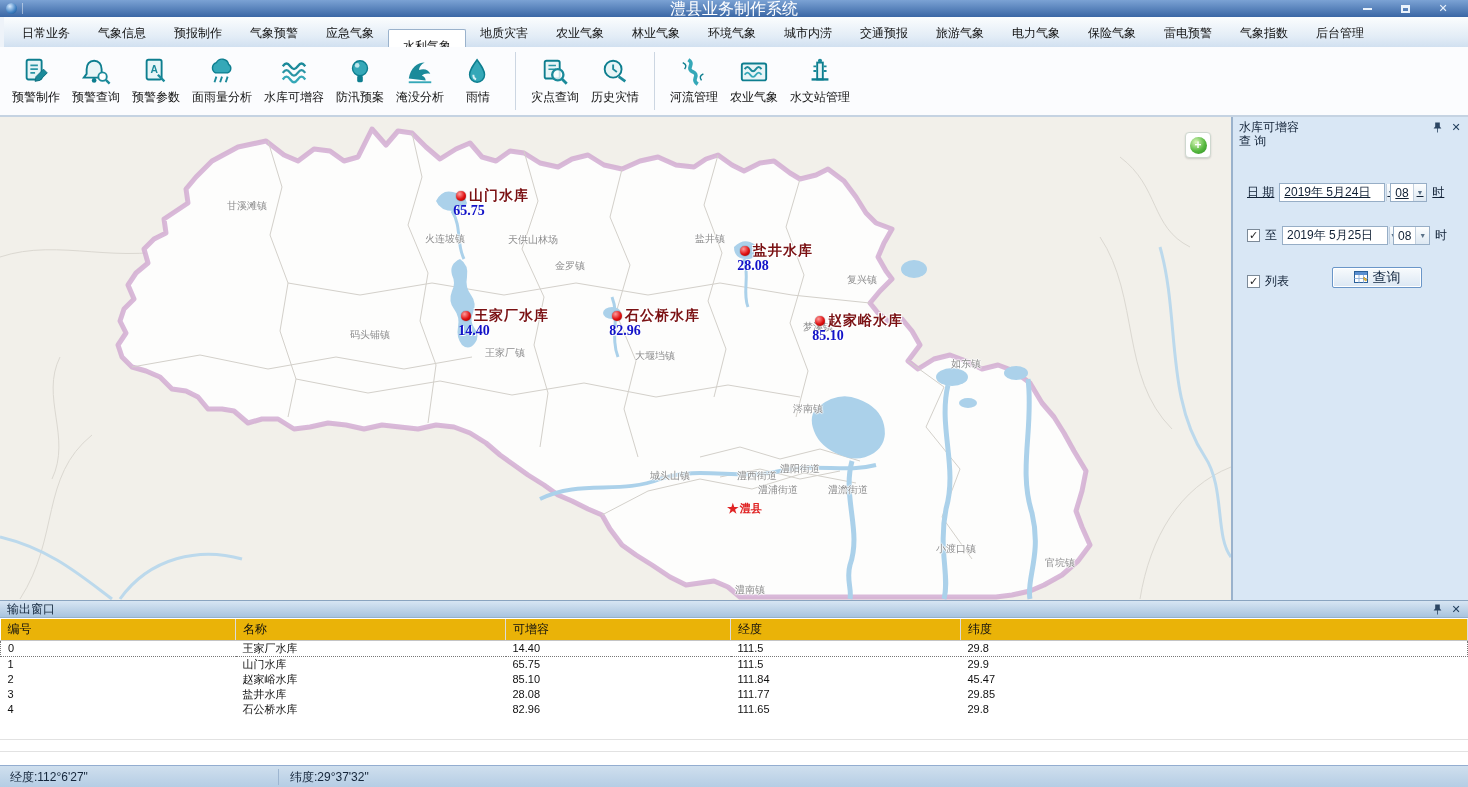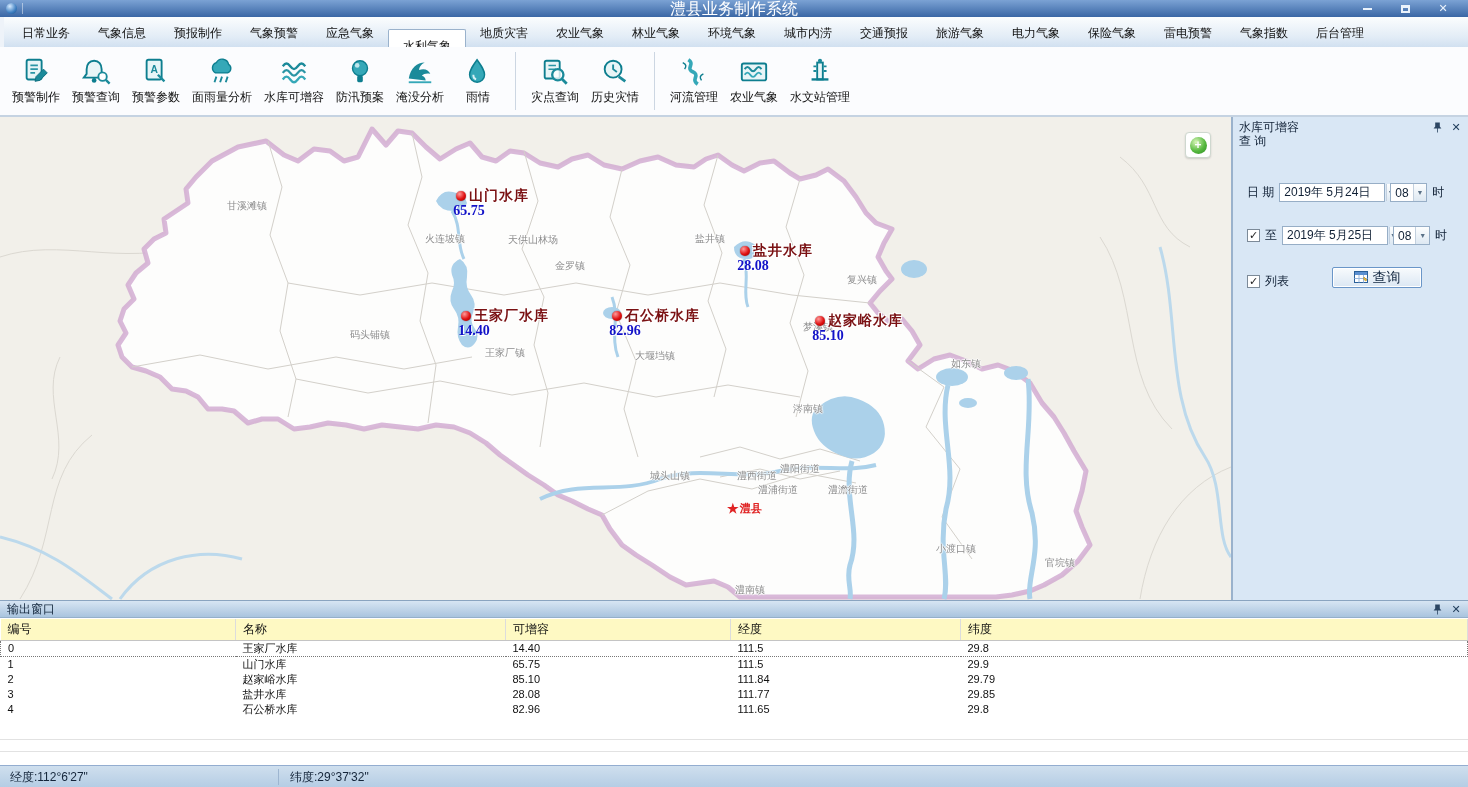--- a/index.html
+++ b/index.html
@@ -65,21 +65,21 @@
   .splitter{ position:absolute; left:1231px; top:0; width:2px; height:483px; background:#9ab2cc; }
 
   
   .side-panel{ position:absolute; left:1233px; top:0; right:0; height:483px; background:#d9e7f5;
     font-size:12px; color:#102035; }
   .panel-title{ position:absolute; left:6px; top:3px; line-height:14px; }
   .panel-btns{ position:absolute; right:6px; top:4px; display:flex; gap:7px; align-items:center; }
   .pin-icon, .x-icon{ width:12px; height:12px; display:flex; align-items:center; justify-content:center;
     color:#23405e; font-size:11px; cursor:pointer; }
   .form-row{ position:absolute; display:flex; align-items:center; gap:5px; }
-  .row-date{ left:14px; top:66px; }
+  .row-date{ left:14px; top:66px;text-decoration:underline; }
   .row-to{ left:14px; top:109px; }
   .row-list{ left:14px; top:156px; }
   .combo{ display:inline-flex; align-items:center; height:19px; background:#fff;
     border:1px solid #97aec6; font-size:12px; }
   .combo .val{ padding:0 4px; white-space:nowrap; flex:1; }
   .combo .arrow{ width:14px; height:17px; border-left:1px solid #c3d0de; background:linear-gradient(#fdfefe,#dde8f2);
     display:flex; align-items:center; justify-content:center; color:#5a7187; font-size:7px; }
   .combo.date{ width:106px;gap:12px; }
   .combo.hour{ width:37px; }
   .checkbox{ width:13px; height:13px; background:#fff; border:1px solid #7c8a98;
@@ -92,21 +92,21 @@
   
   .output-panel{ position:absolute; top:600px; left:0; right:0; height:165px; background:#fff;
     border-top:1px solid #8aa4c0; }
   .out-head{ position:relative; height:17px; background:linear-gradient(#d7e5f3,#a9c4de);
     display:flex; align-items:center; padding:0 7px; color:#15293f; font-size:12px;
     border-bottom:1px solid #94b0ca; }
   .out-head .panel-btns{ top:2px; }
   .out-table-wrap{ position:absolute; top:18px; left:0; right:0; bottom:0; background:#fff; overflow:hidden; }
   table.out{ border-collapse:collapse; table-layout:fixed; width:100%; }
   table.out th{ height:21px; text-align:left; font-weight:normal; font-size:12px; color:#111;
-    padding:0 7px; border-right:1px solid #dcdcdc; border-bottom:1px solid #c4c4c4; background:#fef9c3; }
+    padding:0 7px; border-right:1px solid #dcdcdc; border-bottom:1px solid #c4c4c4; background:#eab308; }
   table.out td{ height:13px; font-size:11px; color:#111; padding:0 7px; white-space:nowrap; overflow:hidden; }
   tr.selected td{ border-top:1px dotted #777; border-bottom:1px dotted #777; }
   tr.selected td:first-child{ border-left:1px dotted #777; }
   tr.selected td:last-child{ border-right:1px dotted #777; }
   .ghost-line{ position:absolute; left:0; right:0; height:1px; background:#e2e2e2; }
 
   
   .statusbar{ position:absolute; top:765px; left:0; right:0; height:22px;
     background:linear-gradient(#cfdfee,#b5cde4); border-top:1px solid #93add0; color:#14253a; }
   .status-seg{ position:absolute; top:0; height:22px; line-height:22px; font-size:12px; }
@@ -511,21 +511,21 @@
               <td>山门水库</td>
               <td>65.75</td>
               <td>111.5</td>
               <td>29.9</td>
             </tr>
             <tr>
               <td>2</td>
               <td>赵家峪水库</td>
               <td>85.10</td>
               <td>111.84</td>
-              <td>29.79</td>
+              <td>45.47</td>
             </tr>
             <tr>
               <td>3</td>
               <td>盐井水库</td>
               <td>28.08</td>
               <td>111.77</td>
               <td>29.85</td>
             </tr>
             <tr>
               <td>4</td>

